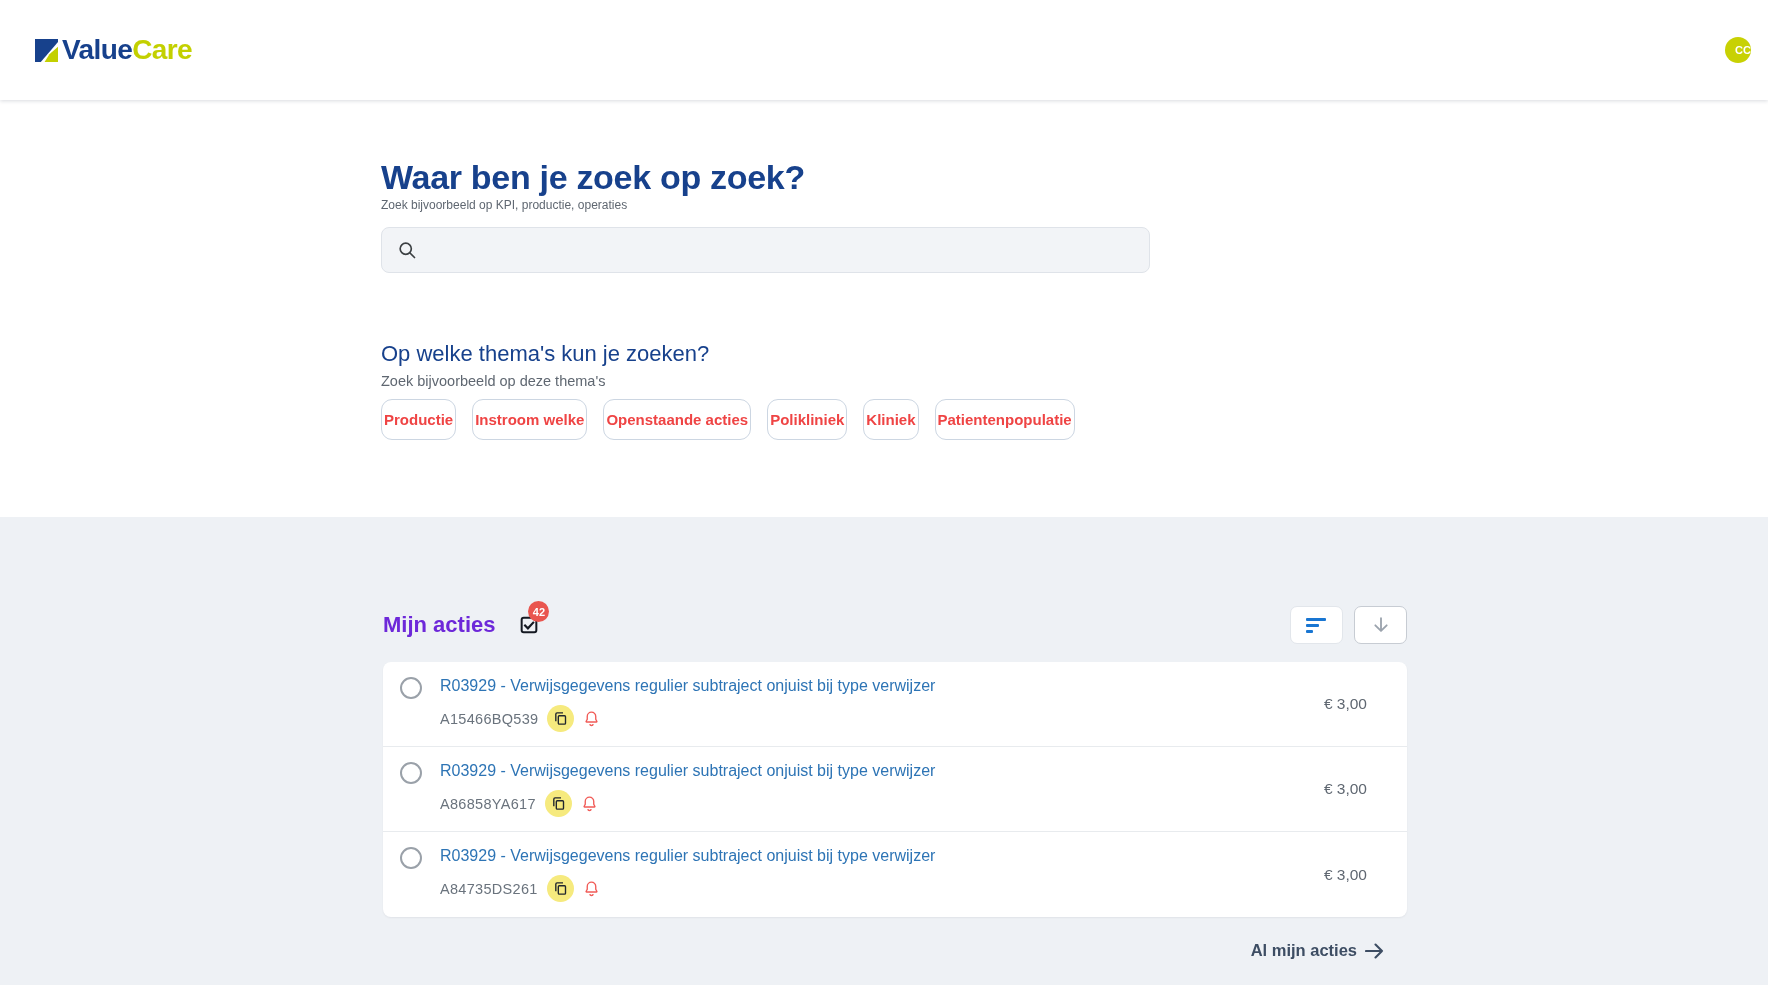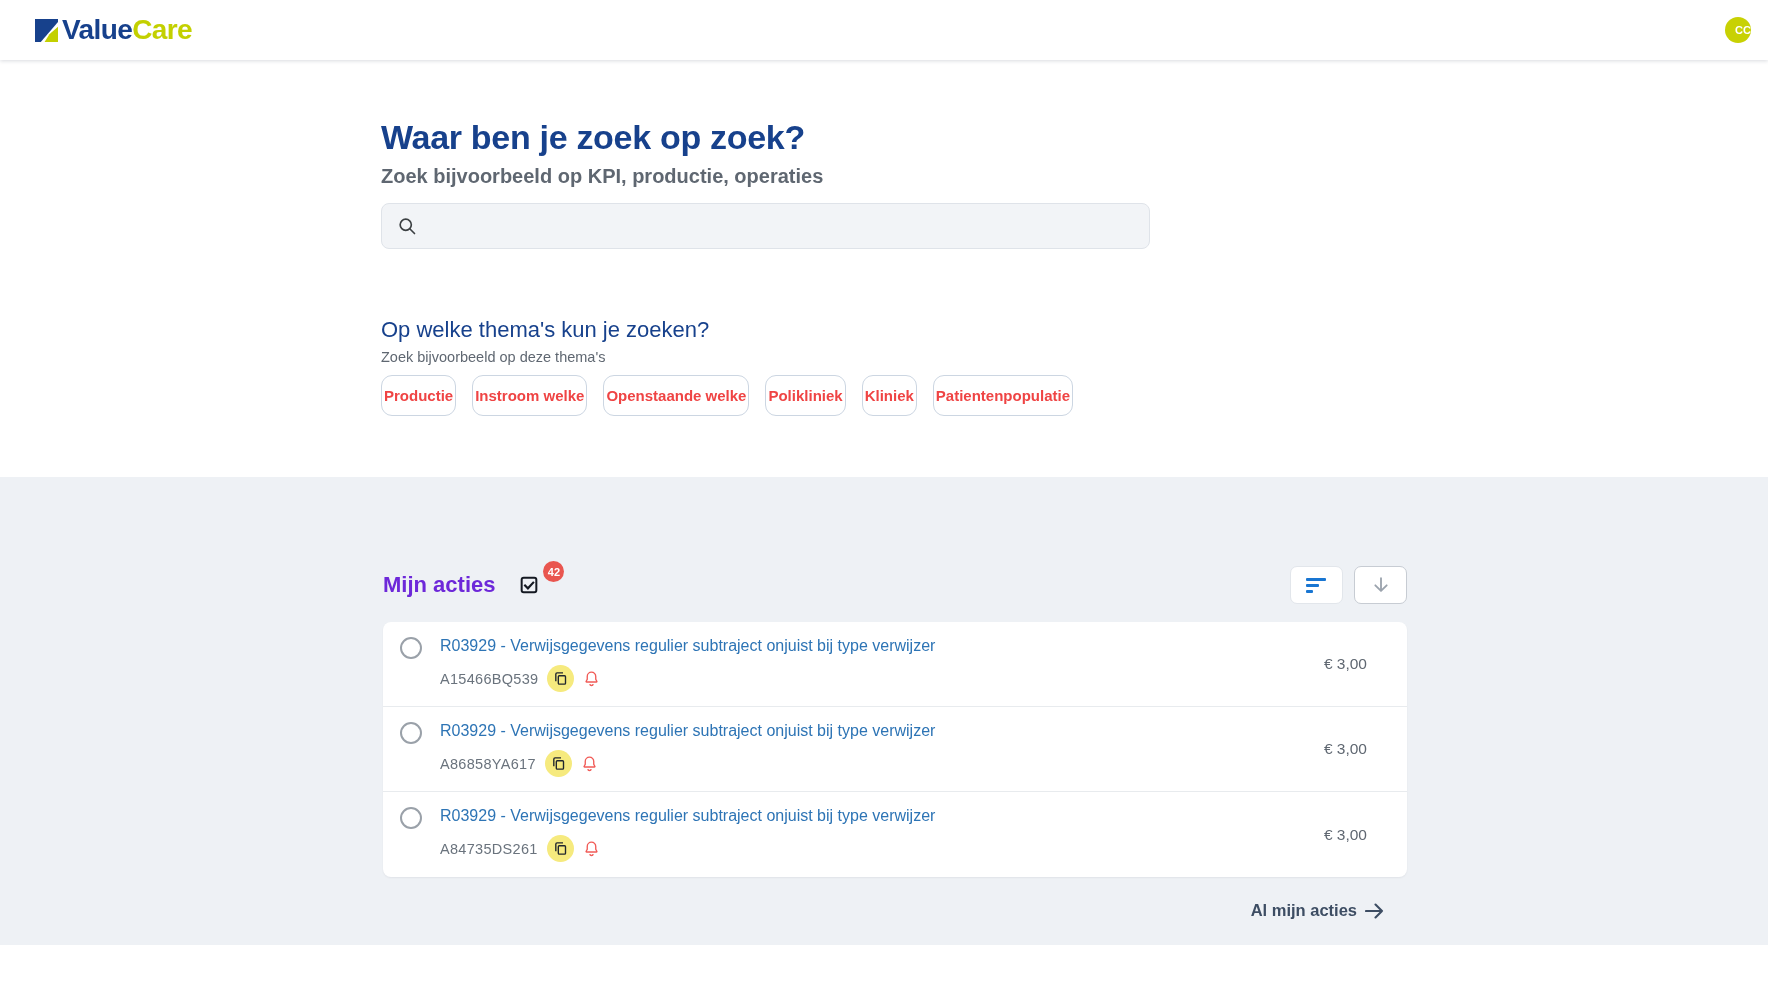--- a/index.html
+++ b/index.html
@@ -4,39 +4,39 @@
 <style>
   * { box-sizing: border-box; }
   html,body { margin:0; padding:0; }
   body {
     width:1768px; height:988px; overflow:hidden;
     font-family:"Liberation Sans","DejaVu Sans",sans-serif;
     background:#ffffff; color:#3c4653;
   }
   
   .topbar {
-    position:relative; z-index:5; height:60px; background:#fff;
+    position:relative; z-index:5; height:100px; background:#fff;
     box-shadow:0 1px 4px rgba(20,30,55,.16);
     display:flex; align-items:center; justify-content:space-between;
     padding:0 17px 0 35px;
   }
   .logo { display:flex; align-items:center; gap:4px; cursor:pointer; }
   .logo-text { font-size:28px; font-weight:700; letter-spacing:-0.6px; line-height:1; }
   .logo-value { color:#17418c; }
   .logo-care  { color:#c3d000; }
   .avatar {
     width:26px; height:26px; border-radius:50%; background:#c8d103;
     color:#fff; font-size:11px; font-weight:700;
     display:flex; align-items:center; justify-content:flex-end; cursor:pointer;
   }
   
   .white-area { height:417px; background:#fff; }
   .hero { margin-left:381px; width:769px; padding-top:57px; }
   .hero-title { margin:0; font-size:34px; line-height:41px; font-weight:700; color:#17418c; letter-spacing:-0.3px; }
-  .hero-sub { margin-top:7px; font-size:20px; color:#5f6771;font-weight:bold; }
+  .hero-sub { font-size:12px; color:#5f6771; }
   .search-box {
     margin-top:15px; height:46px; background:#f2f4f7;
     border:1px solid #dfe3e9; border-radius:8px;
     display:flex; align-items:center; padding:0 15px; gap:12px;
   }
   .search-box input {
     flex:1; border:none; background:transparent; outline:none;
     font-family:inherit; font-size:17px; color:#3c4653;
   }
   .search-box input::placeholder { color:#7b8590; opacity:1; }
@@ -51,21 +51,21 @@
     font-size:15px; font-weight:700; color:#ef4444; cursor:pointer; white-space:nowrap;
   }
   
   .gray-area { height:468px; background:#eef1f5; }
   .actions { margin-left:383px; width:1024px; padding-top:88px; }
   .actions-header { display:flex; align-items:center; justify-content:space-between; height:40px; }
   .actions-title-wrap { display:flex; align-items:center; }
   .actions-title { margin:0; font-size:22px; font-weight:700; color:#6d28d9; }
   .task-icon { position:relative; margin-left:24px; width:20px; height:20px; }
   .badge {
-    position:absolute; top:-14px; left:24px; min-width:21px; height:21px; padding:0 3px;
+    position:absolute; top:-14px; left:9px; min-width:21px; height:21px; padding:0 3px;
     border-radius:50%; background:#e9564f; color:#fff;
     font-size:11px; font-weight:700; display:flex; align-items:center; justify-content:center;
   }
   .toolbar { display:flex; gap:11px; }
   .tool-btn {
     width:53px; height:38px; border-radius:7px; background:#fff;
     display:flex; align-items:center; justify-content:center; cursor:pointer;
   }
   .tool-btn.sort { border:1px solid #e2e6eb; }
   .tool-btn.down { border:1px solid #c7ccd3; }
@@ -129,21 +129,21 @@
         </svg>
       </span>
     </div>
 
     <div class="themes">
       <h2 class="themes-title">Op welke thema's kun je zoeken?</h2>
       <div class="themes-sub">Zoek bijvoorbeeld op deze thema's</div>
       <div class="chips">
         <span class="chip">Productie</span>
         <span class="chip">Instroom welke</span>
-        <span class="chip">Openstaande welke</span>
+        <span class="chip">Openstaande acties</span>
         <span class="chip">Polikliniek</span>
         <span class="chip">Kliniek</span>
         <span class="chip">Patientenpopulatie</span>
       </div>
     </div>
   </div>
 </section>
 
 <section class="gray-area">
   <div class="actions">

